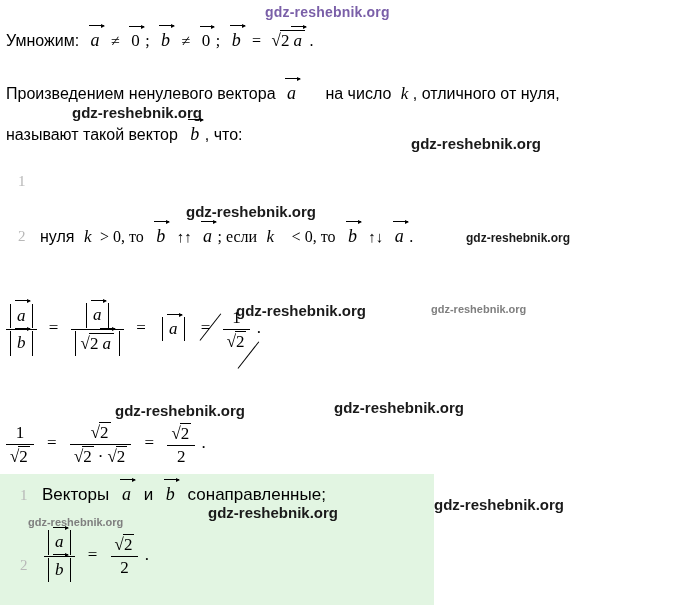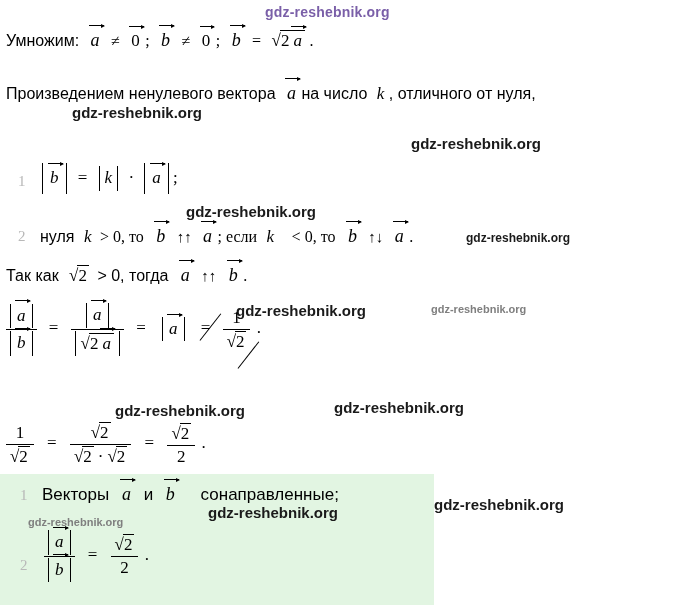--- a/index.html
+++ b/index.html
@@ -177,62 +177,50 @@
     <span class="ser">;</span>
     <span class="vec ser" style="font-size:18px; margin-left:6px;"><span>b</span></span>
     <span class="ser" style="margin-left:6px;">=</span>
     <span class="sqrt" style="margin-left:6px; font-size:17px;"><span class="rad">√</span><span class="rand"><span>2</span><span class="vec" style="margin-left:3px;"><span>a</span></span></span></span>
     <span class="ser">.</span>
   </div>
 
   <div class="txt" style="left:6px; top:83px; font-size:16px;">
     <span>Произведением ненулевого вектора</span>
     <span class="vec ser" style="font-size:18px; margin-left:6px;"><span>a</span></span>
-    <span style="margin-left:0;">на число</span>
+    <span style="margin-left:24px;">на число</span>
     <span class="ital" style="font-size:17px; margin-left:5px;">k</span>
     <span>, отличного от нуля,</span>
   </div>
 
+  <div class="txt" style="left:6px; top:124px; font-size:16px;">
+    <span>называют такой вектор</span>
+    <span class="vec ser" style="font-size:18px; margin-left:7px;"><span>b</span></span>
+    <span>, что:</span>
+  </div>
 
   <div class="num-marker" style="left:18px; top:173px;">1</div>
-  <div class="txt ser" style="left:42px; top:163px; font-size:17px;">
-    <span class="abs absTall"><span class="vec" style="font-size:17px;"><span>b</span></span></span>
-    <span style="margin-left:7px;">=</span>
-    <span class="abs" style="margin-left:7px;"><span class="ital">k</span></span>
-    <span style="margin-left:6px;">·</span>
-    <span class="abs absTall" style="margin-left:6px;"><span class="vec" style="font-size:17px;"><span>a</span></span></span>
-    <span>;</span>
-  </div>
 
   <div class="num-marker" style="left:18px; top:228px;">2</div>
   <div class="txt" style="left:40px; top:226px; font-size:16px;">
     <span>нуля</span>
     <span class="ital" style="font-size:17px; margin-left:5px;">k</span>
     <span class="ser" style="margin-left:4px;">&gt; 0, то</span>
     <span class="vec ser" style="font-size:18px; margin-left:7px;"><span>b</span></span>
     <span style="margin-left:6px; font-size:15px;">↑↑</span>
     <span class="vec ser" style="font-size:18px; margin-left:6px;"><span>a</span></span>
     <span class="ser">; если</span>
     <span class="ital" style="font-size:17px; margin-left:5px;">k</span>
     <span class="ser" style="margin-left:13px;">&lt; 0, то</span>
     <span class="vec ser" style="font-size:18px; margin-left:7px;"><span>b</span></span>
     <span style="margin-left:6px; font-size:15px;">↑↓</span>
     <span class="vec ser" style="font-size:18px; margin-left:6px;"><span>a</span></span>
     <span class="ser">.</span>
   </div>
 
-  <div class="txt" style="left:6px; top:265px; font-size:16px;">
-    <span>Так как</span>
-    <span class="sqrt" style="margin-left:6px; font-size:17px;"><span class="rad">√</span><span class="rand"><span>2</span></span></span>
-    <span style="margin-left:4px;">&gt; 0, тогда</span>
-    <span class="vec ser" style="font-size:18px; margin-left:7px;"><span>a</span></span>
-    <span style="margin-left:6px; font-size:15px;">↑↑</span>
-    <span class="vec ser" style="font-size:18px; margin-left:7px;"><span>b</span></span>
-    <span class="ser">.</span>
-  </div>
 
   <div class="txt ser" style="left:6px; top:303px; font-size:17px;">
     <span class="frac" style="font-size:17px;">
       <span class="fnum"><span class="abs"><span class="vec"><span>a</span></span></span></span>
       <span class="fden"><span class="abs"><span class="vec"><span>b</span></span></span></span>
     </span>
     <span style="margin:0 8px;">=</span>
     <span class="frac" style="font-size:17px;">
       <span class="fnum"><span class="abs"><span class="vec"><span>a</span></span></span></span>
       <span class="fden"><span class="abs"><span class="sqrt"><span class="rad">√</span><span class="rand"><span>2</span><span class="vec" style="margin-left:3px;"><span>a</span></span></span></span></span></span>
@@ -272,21 +260,21 @@
   </div>
 
   <div class="green-box"></div>
 
   <div class="num-marker" style="left:20px; top:487px;">1</div>
   <div class="txt" style="left:42px; top:484px; font-size:17px;">
     <span>Векторы</span>
     <span class="vec ser" style="font-size:18px; margin-left:7px;"><span>a</span></span>
     <span style="margin-left:7px;">и</span>
     <span class="vec ser" style="font-size:18px; margin-left:7px;"><span>b</span></span>
-    <span style="margin-left:20px;">сонаправленные;</span>
+    <span style="margin-left:7px;">сонаправленные;</span>
   </div>
 
   <div class="num-marker" style="left:20px; top:557px;">2</div>
   <div class="txt ser" style="left:44px; top:530px; font-size:17px;">
     <span class="frac">
       <span class="fnum"><span class="abs"><span class="vec"><span>a</span></span></span></span>
       <span class="fden"><span class="abs"><span class="vec"><span>b</span></span></span></span>
     </span>
     <span style="margin:0 9px;">=</span>
     <span class="frac">

